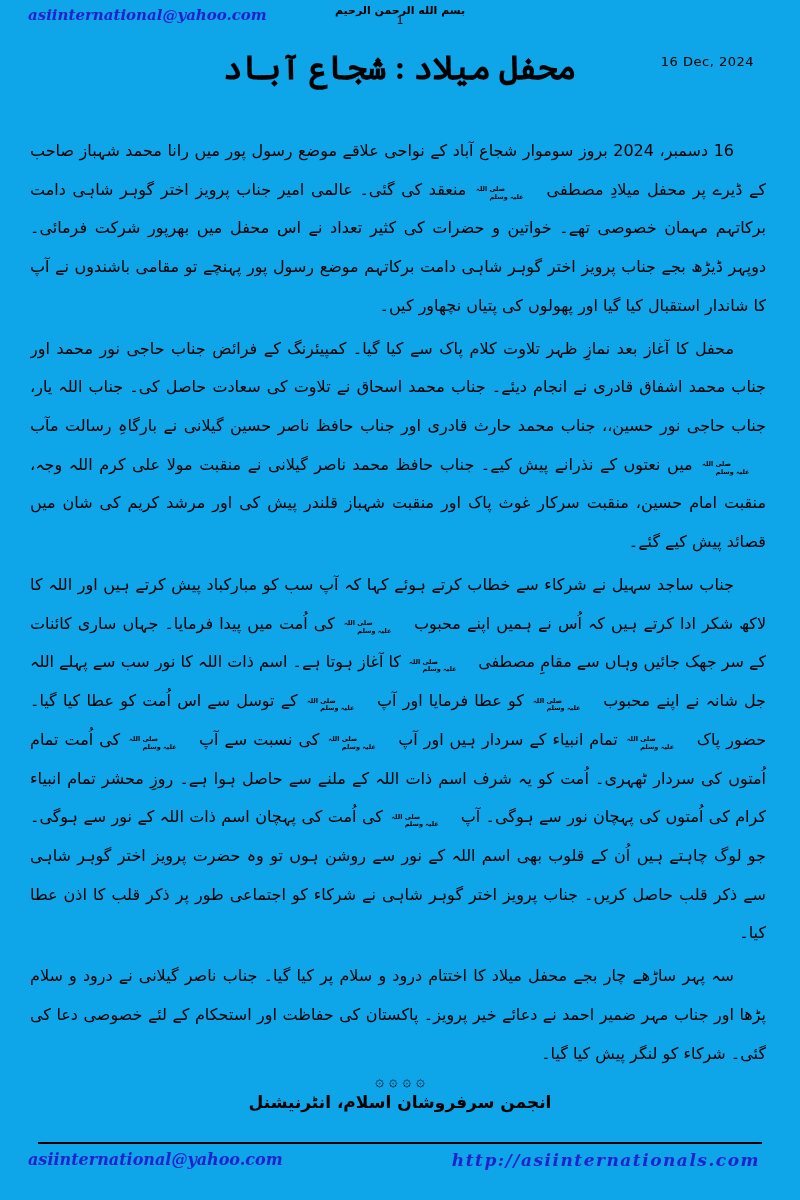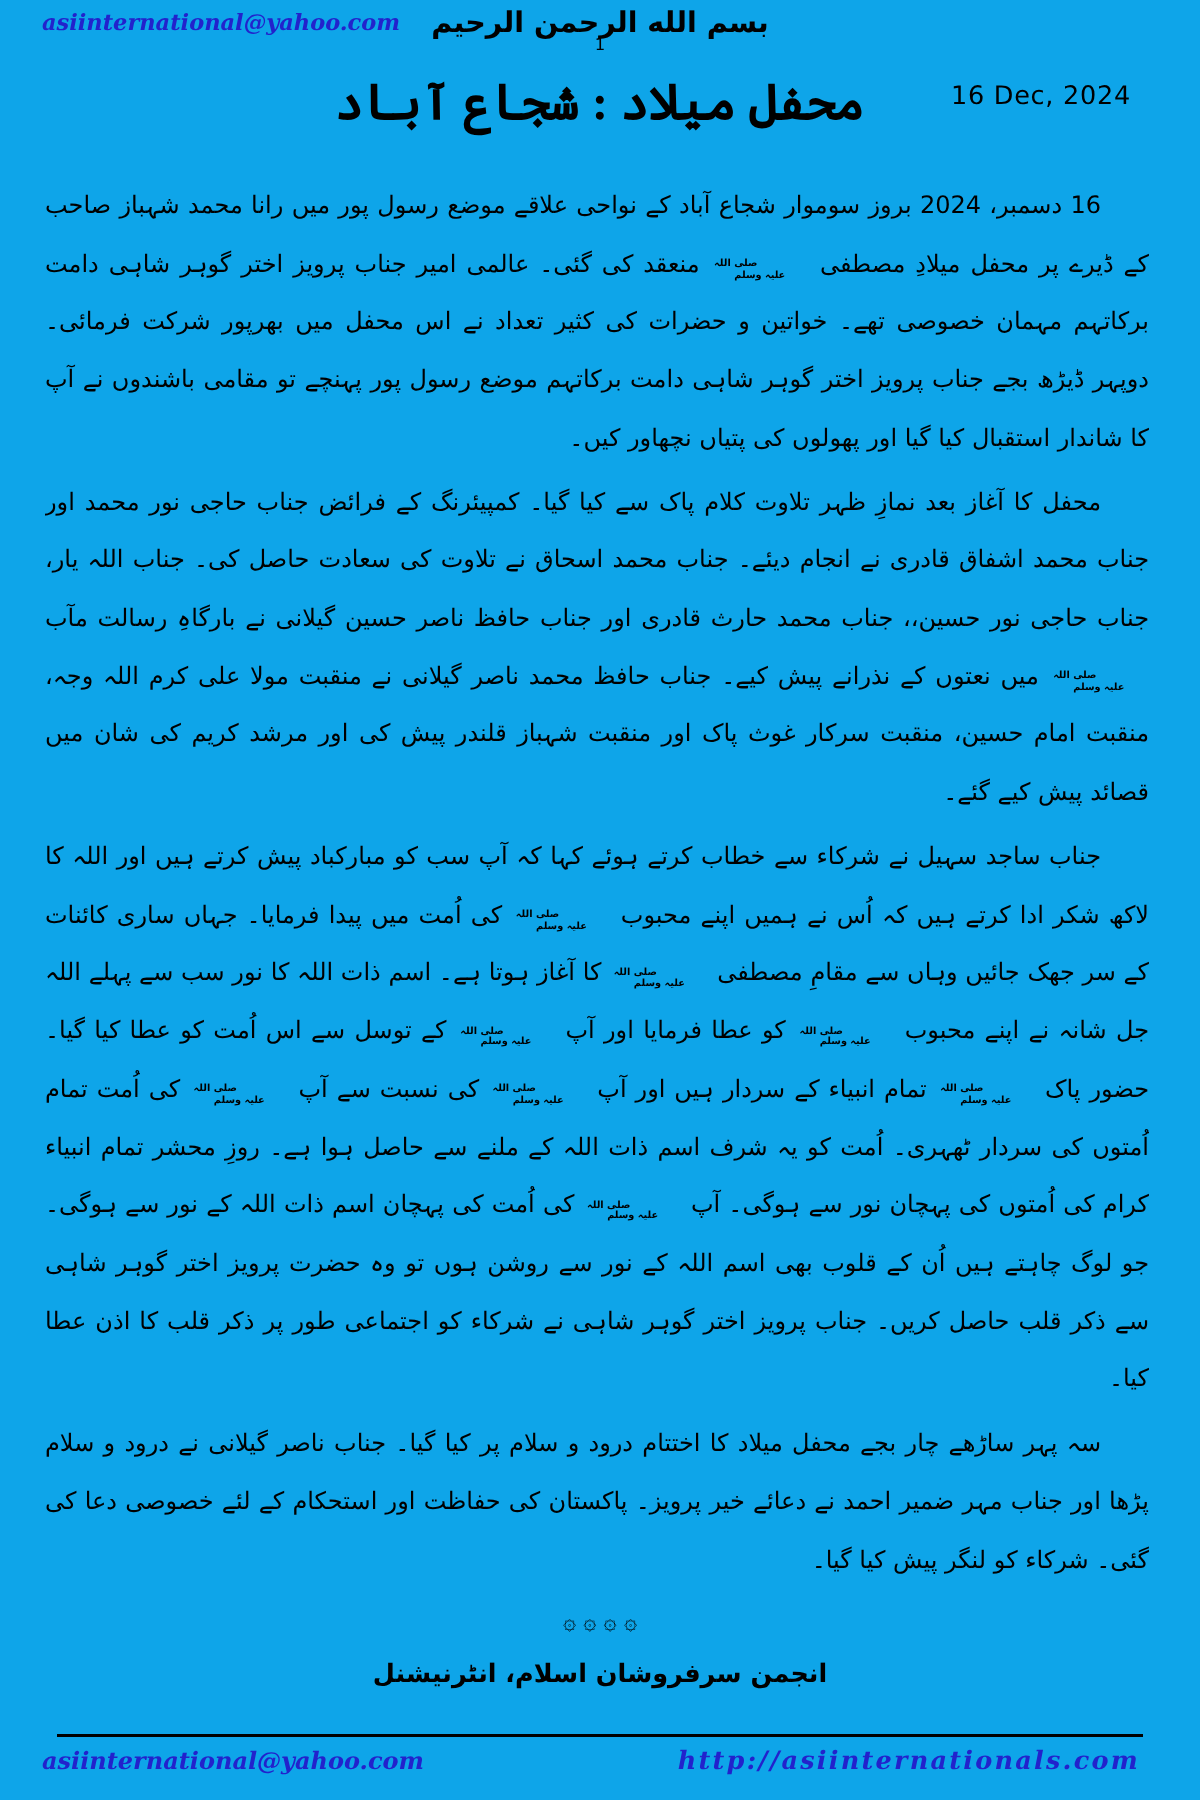--- a/index.html
+++ b/index.html
@@ -14,38 +14,38 @@
   }
   
   .top-row { position:relative; height:44px; }
   .email-top {
     position:absolute; left:28px; top:6px;
     font-family:"DejaVu Serif", serif;
     font-style:italic; font-weight:bold;
     font-size:15px; color:#2222cc;
   }
   .bismillah-wrap { position:absolute; left:0; right:0; top:4px; text-align:center; }
-  .bismillah { font-size:19px; font-weight:bold; direction:rtl; }
+  .bismillah { font-size:11px; font-weight:bold; direction:rtl; }
   .page-number { font-size:11px; margin-top:-3px; }
   .title-row { position:relative; height:78px; }
   .date {
     position:absolute; right:46px; top:6px;
-    font-size:17px; letter-spacing:0.5px;
+    font-size:13px; letter-spacing:0.5px;
   }
   .title {
     margin:4px 0 0 0;
     text-align:center;
     direction:rtl;
     font-size:33px; font-weight:bold;
     font-family:Liberation Serif, serif;
   }
   
   .body-text {
     position:absolute;
-    top:118px; left:30px; right:34px;
+    top:132px; left:30px; right:34px;
     height:936px; overflow:hidden;
     direction:rtl;
   }
   .para {
     margin:0 0 4px 0;
     font-size:16px;
     line-height:2.42;
     text-align:justify;
     text-indent:32px;
   }
@@ -61,21 +61,21 @@
   .footer { position:absolute; left:0; right:0; top:1072px; }
   .ornaments {
     text-align:center;
     font-size:15px; letter-spacing:7px;
     direction:rtl;
   }
   .org {
     text-align:center;
     direction:rtl;
     font-size:17px; font-weight:bold;
-    margin-top:16px;
+    margin-top:2px;
   }
   .rule {
     border:none;
     border-top:2px solid #000;
     margin:30px 38px 0 38px;
   }
   .links-row {
     display:flex; justify-content:space-between;
     padding:6px 40px 0 28px;
   }

